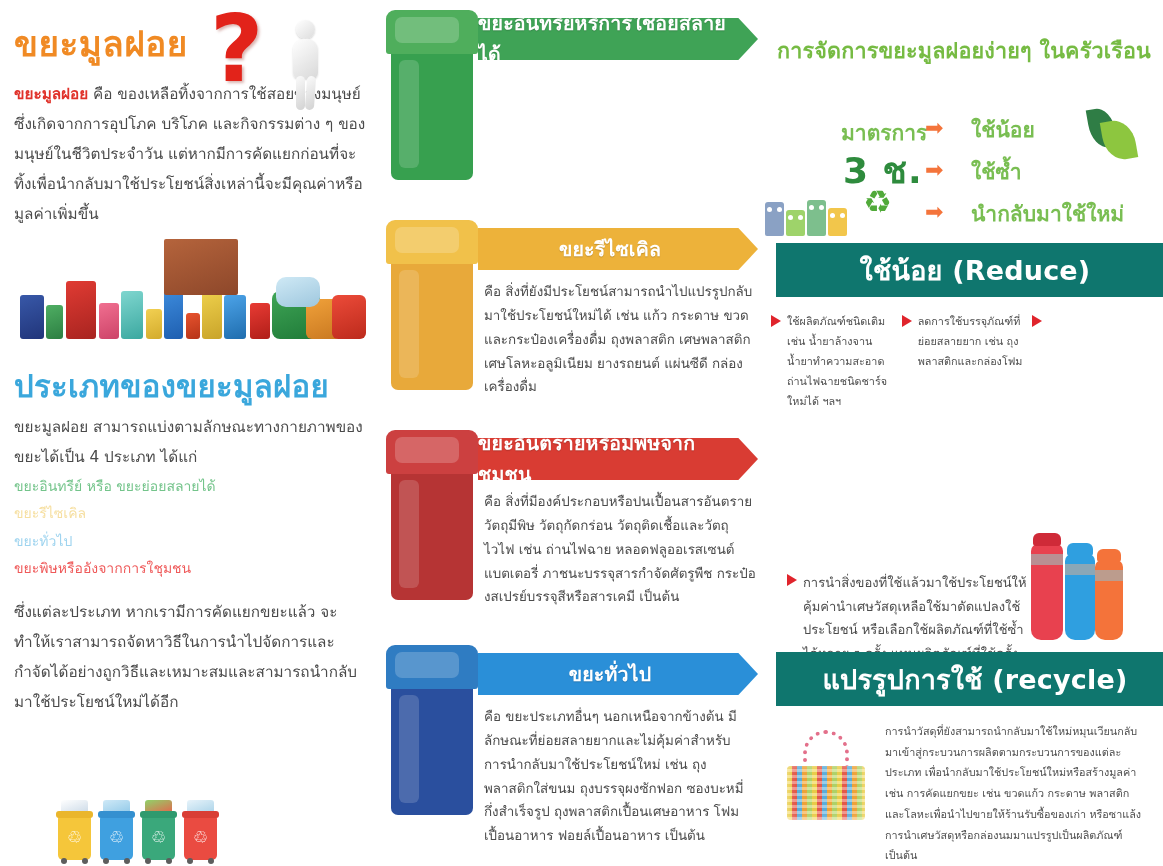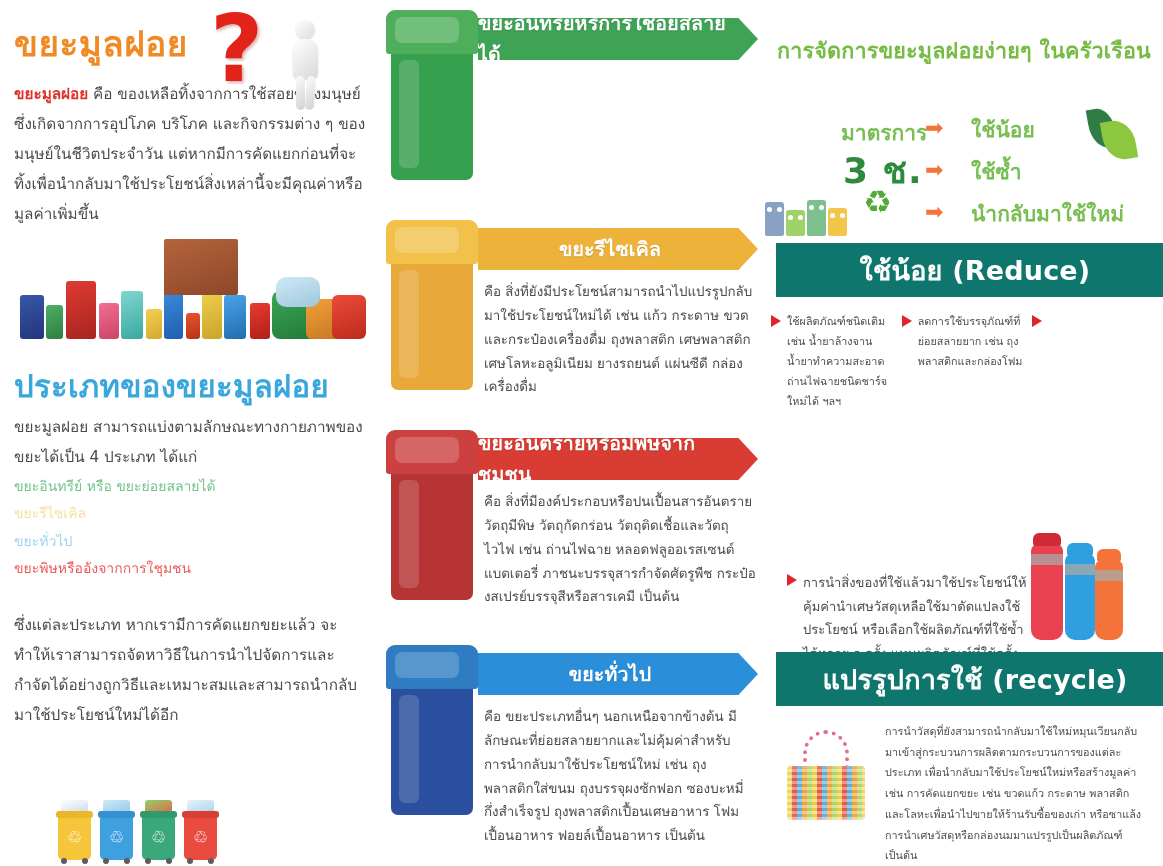--- a/index.html
+++ b/index.html
@@ -101,21 +101,21 @@
     list-style: none;
     font-size: 14px;
     line-height: 1.95;
   }
   .type-organic  { color: #74c48b; }
   .type-recycle  { color: #f6dfa0; }
   .type-general  { color: #9fd4ef; }
   .type-hazard   { color: #ef5a5a; }
 
   .closing-p {
-    margin-top: 29px;
+    margin-top: 16px;
     font-size: 15.3px;
     line-height: 1.95;
     color: #4a4a4a;
   }
 
   .bin-row {
     position: absolute;
     left: 58px; bottom: 6px;
     display: flex; gap: 9px; align-items: flex-end;
   }

